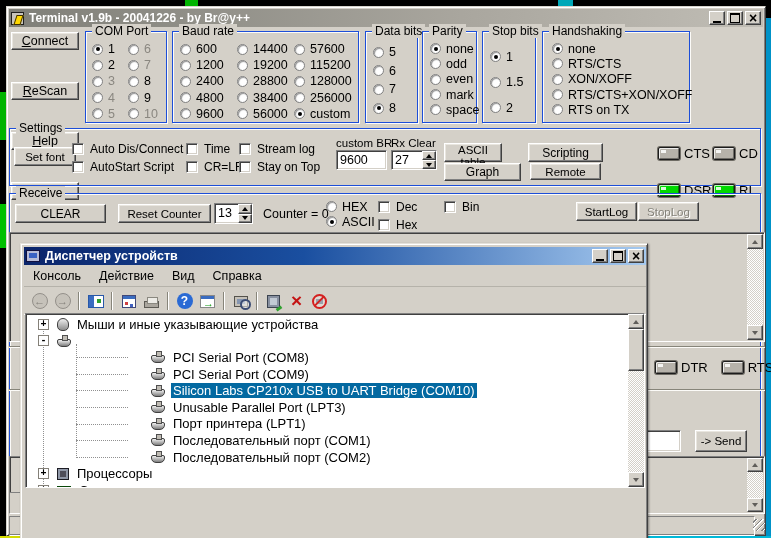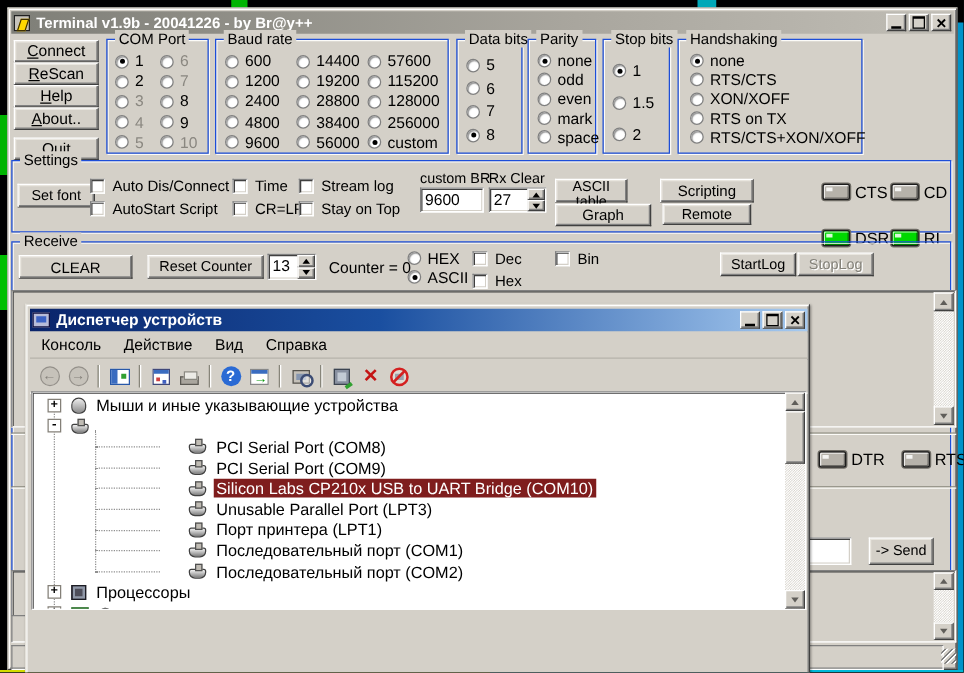--- a/index.html
+++ b/index.html
@@ -149,21 +149,21 @@
   .tree-content{position:absolute;left:2px;top:2px;width:598px;height:171px;overflow:hidden;}
   .trow{display:flex;align-items:center;height:16.6px;white-space:nowrap;font-size:13px;position:relative;}
   .trow.lvl0{padding-left:10px;}
   .trow.lvl1{padding-left:104px;}
   .trow.lvl1::before{content:"";position:absolute;left:48px;top:8px;width:52px;border-top:1px dotted #909090;}
   .texp{width:11px;height:11px;border:1px solid #848078;background:#fff;flex:0 0 auto;
         font:bold 10px/9px "Liberation Mono",monospace;text-align:center;color:#000;z-index:2;}
   .texp:empty{visibility:hidden;}
   .ticon{margin:0 6px 0 8px;flex:0 0 auto;}
   .tlabel{padding:0 2px;}
-  .trow.selected .tlabel{background:#7f1d1d;color:#fff;}
+  .trow.selected .tlabel{background:#0369a1;color:#fff;}
   .vline{position:absolute;border-left:1px dotted #909090;width:0;}
   .ic-mouse{width:12px;height:13px;background:linear-gradient(#ececec,#8e8e8e);border:1px solid #404040;border-radius:6px 6px 5px 5px;}
   .ic-ports,.ic-port{width:14px;height:8px;background:linear-gradient(#f2f2f2,#7e7e7e);border:1px solid #404040;border-radius:2px 2px 5px 5px;position:relative;margin-top:4px;}
   .ic-ports::after,.ic-port::after{content:"";position:absolute;left:4px;top:-5px;width:4px;height:4px;background:#c0bcb4;border:1px solid #505050;}
   .ic-chip{width:12px;height:12px;background:#4e4e5a;border:1px solid #1c1c24;box-shadow:inset 0 0 0 2px #9098a8;}
   .ic-net{width:14px;height:9px;background:#1f8a1f;border:1px solid #0a480a;box-shadow:inset 2px 2px 0 #5cc05c;}
 
   .hline{position:absolute;height:2px;border-top:1px solid #87857a;border-bottom:1px solid #fcfbf8;}
 </style>
 </head>
@@ -183,21 +183,21 @@
     <div class="abs t-title" style="left:2px;top:2px;width:754px;height:18px;">
       <span class="t-ico"></span>
       <span class="t-title-text">Terminal v1.9b - 20041226 - by Br@y++</span>
       <span class="wbtns">
         <span class="wbtn min"></span>
         <span class="wbtn max"></span>
         <span class="wbtn close"></span>
       </span>
     </div>
 
-    <div class="abs nav-col" style="left:4px;top:25px;">
+    <div class="abs nav-col" style="left:4px;top:25px;gap:32px;">
 
     <button class="btn nav-btn">Connect</button>
         <button class="btn nav-btn">ReScan</button>
         <button class="btn nav-btn">Help</button>
         <button class="btn nav-btn">About..</button>
         <button class="btn nav-btn gap">Quit</button>
       </div>
 
     <div class="grp" style="left:78px;top:24px;width:82px;height:92px;">
       <span class="grp-label">COM Port</span>
@@ -402,25 +402,25 @@
           <div class="radio-item">
             <span class="rb"></span>
             <span class="rlabel">RTS/CTS</span>
           </div>
           <div class="radio-item">
             <span class="rb"></span>
             <span class="rlabel">XON/XOFF</span>
           </div>
           <div class="radio-item">
             <span class="rb"></span>
+            <span class="rlabel">RTS/CTS+XON/XOFF</span>
+          </div>
+          <div class="radio-item">
+            <span class="rb"></span>
             <span class="rlabel">RTS on TX</span>
-          </div>
-          <div class="radio-item">
-            <span class="rb"></span>
-            <span class="rlabel">RTS/CTS+XON/XOFF</span>
           </div>
         </div>
     </div>
 
     <div class="grp" style="left:2px;top:121px;width:752px;height:58px;">
       <span class="grp-label">Settings</span>
     </div>
     <button class="btn abs" style="left:7px;top:140px;width:62px;height:19px;font-size:11.5px;">Set font</button>
     <div class="abs" style="left:65px;top:135px;display:flex;flex-direction:column;gap:4px;">
 

